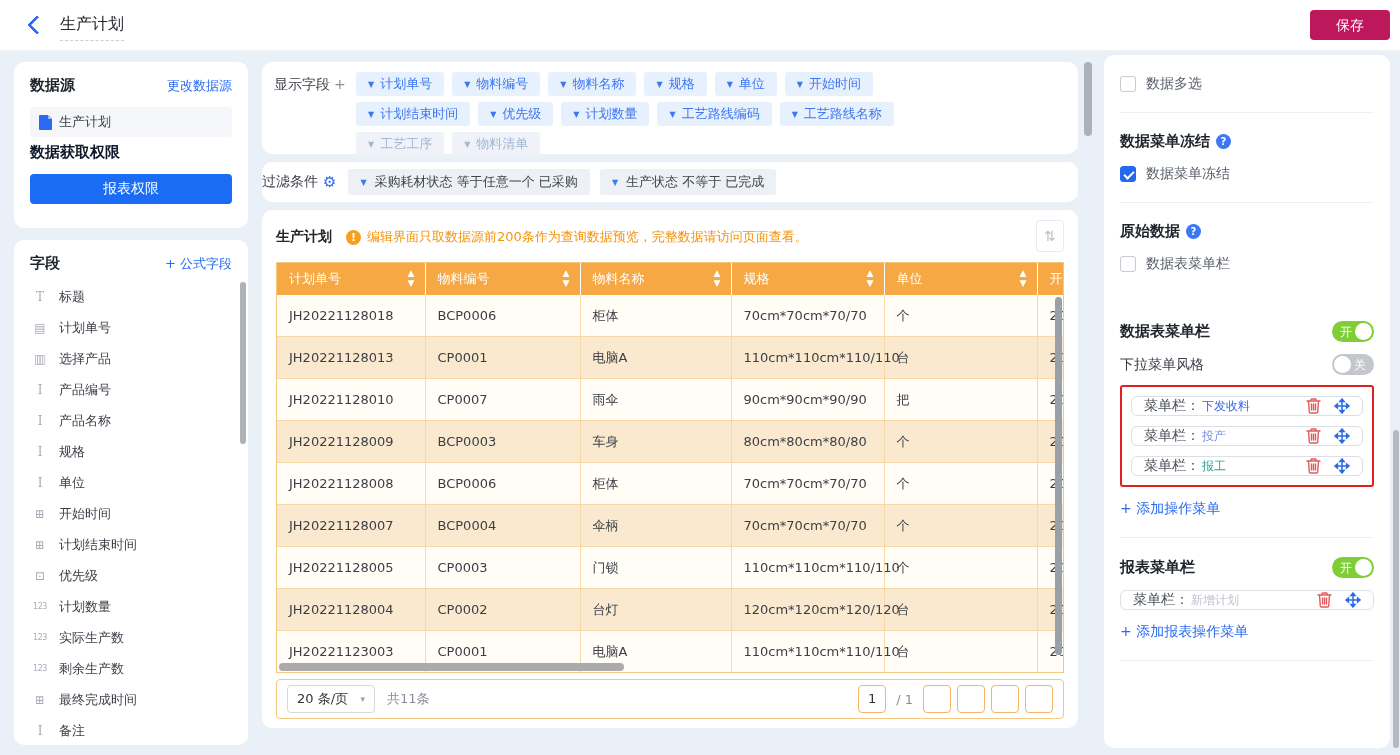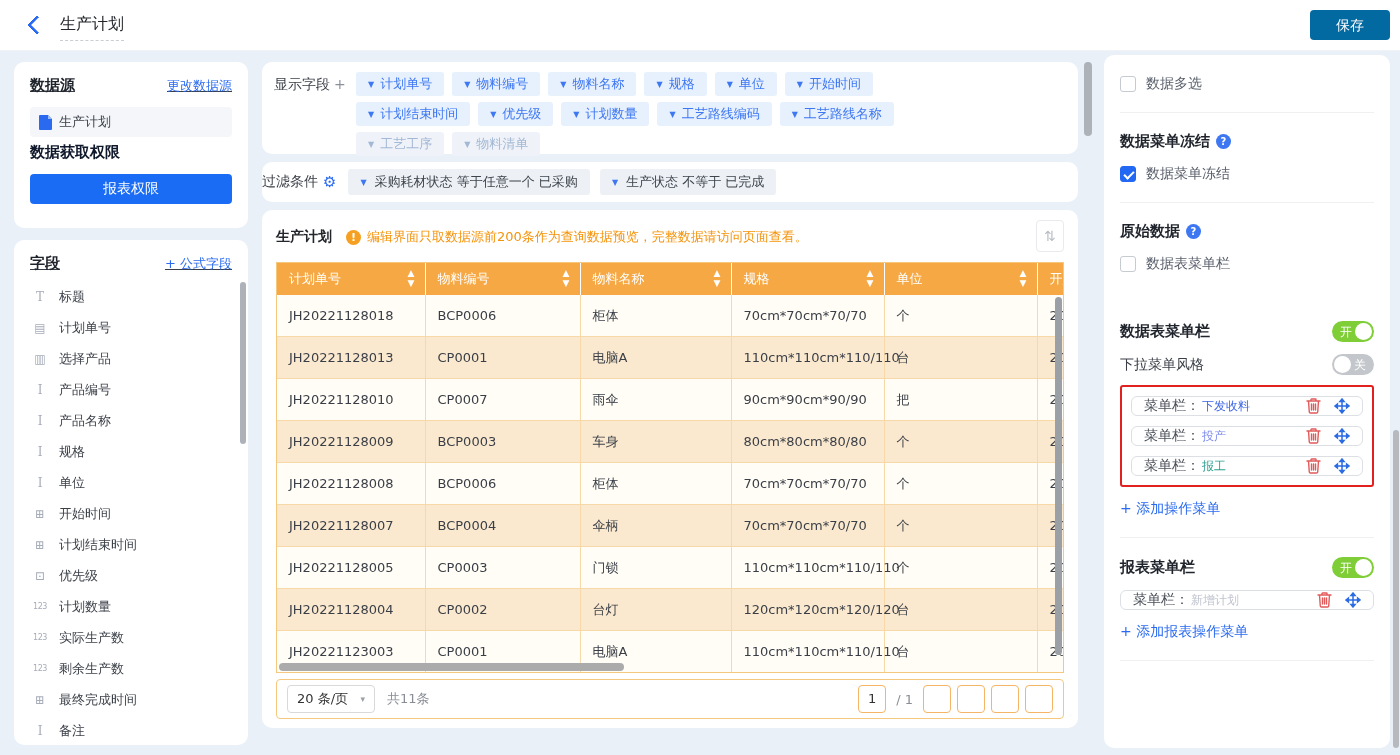--- a/index.html
+++ b/index.html
@@ -4,24 +4,24 @@
 <style>
   html,body{margin:0;padding:0;}
   body{width:1400px;height:755px;position:relative;overflow:hidden;background:#EAF0F8;
        font-family:"DejaVu Sans","Liberation Sans",sans-serif;font-size:13px;color:#3A3F47;}
   .abs{position:absolute;}
   .card{background:#fff;border-radius:10px;box-sizing:border-box;}
   
   #topbar{position:absolute;top:0;left:0;right:0;height:50px;background:#fff;border-bottom:1px solid #F1F3F6;z-index:5;}
   #back-btn{position:absolute;left:30px;top:18px;width:11px;height:11px;border-left:3px solid #2A6AF0;border-bottom:3px solid #2A6AF0;transform:rotate(45deg);border-radius:1px;cursor:pointer;}
   #page-title{position:absolute;left:60px;top:14px;font-size:16px;color:#23262B;padding-bottom:5px;border-bottom:1px dashed #C9CDD4;}
-  #save-btn{position:absolute;right:10px;top:10px;width:80px;height:30px;background:#0369a1;color:#fff;border:none;border-radius:4px;font-size:14px;line-height:30px;text-align:center;cursor:pointer;}
+  #save-btn{position:absolute;right:10px;top:10px;width:80px;height:30px;background:#be185d;color:#fff;border:none;border-radius:4px;font-size:14px;line-height:30px;text-align:center;cursor:pointer;}
   
   #left-card1{left:14px;top:62px;width:234px;height:166px;padding:14px 16px;}
-  .sec-head{display:flex;justify-content:space-between;align-items:center;text-decoration:underline;}
+  .sec-head{display:flex;justify-content:space-between;align-items:center;}
   .sec-title{font-size:15px;font-weight:bold;color:#1F232B;}
   .blue-link{font-size:13px;color:#2A6AF0;cursor:pointer;text-align:center;}
   #ds-item{margin-top:12px;height:30px;background:#F4F6F9;border-radius:4px;display:flex;align-items:center;gap:7px;padding:0 9px;cursor:pointer;}
   #perm-title{margin-top:6px;font-size:15px;font-weight:bold;color:#0f172a;}
   #perm-btn{margin-top:12px;height:30px;width:100%;background:#1B6CF5;color:#fff;border:none;border-radius:4px;font-size:14px;cursor:pointer;}
   #left-card2{left:14px;top:240px;width:234px;height:505px;padding:14px 16px;overflow:hidden;}
   #field-list{margin-top:8px;}
   .field-item{height:31px;display:flex;align-items:center;gap:9px;cursor:grab;}
   .f-icon{width:20px;text-align:center;color:#A6ACB8;font-size:12px;flex:0 0 20px;font-family:"DejaVu Serif","Liberation Serif",serif;}
   .f-icon.num{font-size:8px;letter-spacing:-0.5px;font-family:"DejaVu Sans",sans-serif;}

